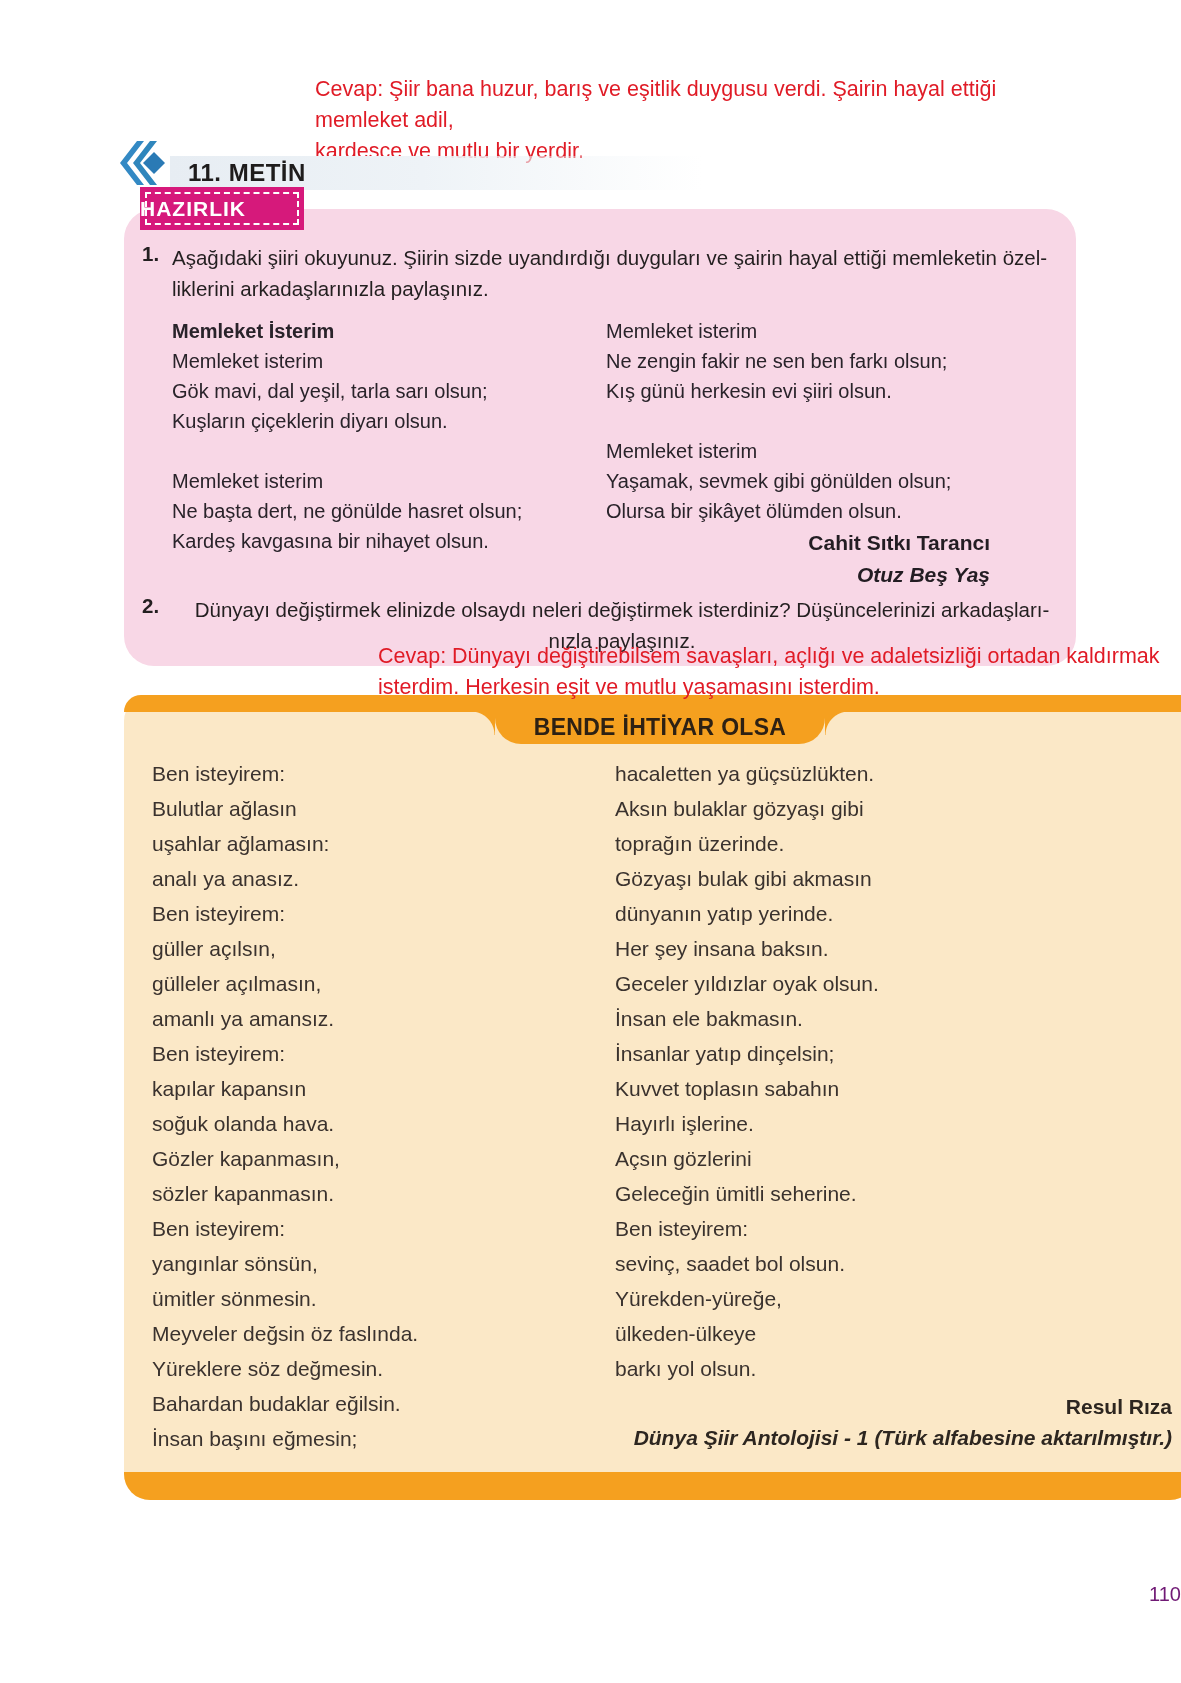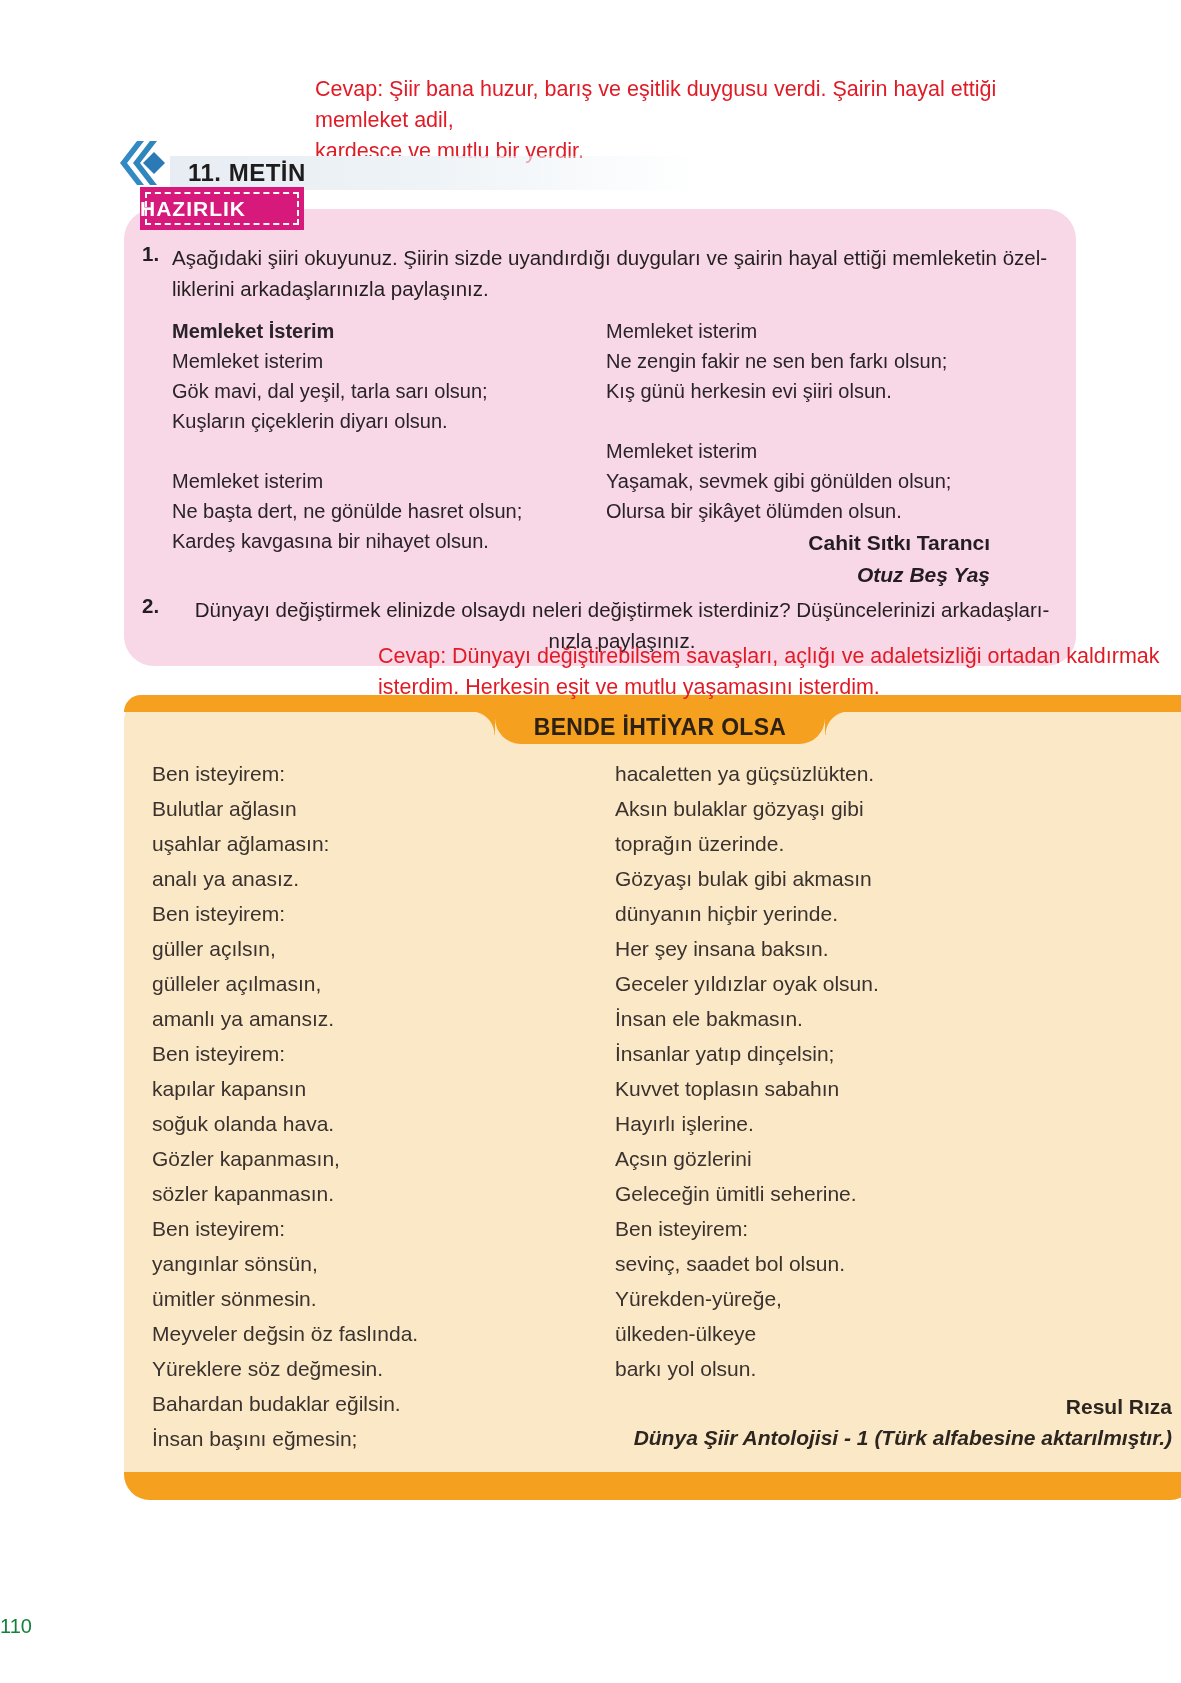--- a/index.html
+++ b/index.html
@@ -70,21 +70,21 @@
   .box2-title { font-size:23px; font-weight:bold; color:#2d2114; letter-spacing:0.3px; }
   .box2-bottombar {
     position:absolute; left:0; bottom:0; width:100%; height:28px;
     background:#f5a01f; border-radius:0 0 26px 26px;
   }
   .poem2 { font-size:21px; line-height:35px; color:#3a322e; }
   .attrib2 { text-align:right; font-weight:bold; color:#2d2620; }
   .attrib2 .author { font-size:21px; line-height:30px; }
   .attrib2 .src { font-size:21px; line-height:32px; font-style:italic; }
 
-  .page-number { left:0; top:1583px; width:100%; text-align:left; font-size:20px; color:#15803d;margin-top:32px; }
+  .page-number { left:0; top:1583px; width:100%; text-align:right; font-size:20px; color:#701a75; }
 </style>
 </head>
 <body>
 
 <div class="page">
 
   <div class="abs note-red" style="left:315px; top:74px; width:760px;">
       <div>Cevap: Şiir bana huzur, barış ve eşitlik duygusu verdi. Şairin hayal ettiği memleket adil,</div>
       <div>kardeşçe ve mutlu bir yerdir.</div>
     </div>
@@ -184,21 +184,21 @@
         <div>Yüreklere söz değmesin.</div>
         <div>Bahardan budaklar eğilsin.</div>
         <div>İnsan başını eğmesin;</div>
       </div>
 
     <div class="abs poem2" style="left:491px; top:61px;">
         <div>hacaletten ya güçsüzlükten.</div>
         <div>Aksın bulaklar gözyaşı gibi</div>
         <div>toprağın üzerinde.</div>
         <div>Gözyaşı bulak gibi akmasın</div>
-        <div>dünyanın hiçbir yerinde.</div>
+        <div>dünyanın yatıp yerinde.</div>
         <div>Her şey insana baksın.</div>
         <div>Geceler yıldızlar oyak olsun.</div>
         <div>İnsan ele bakmasın.</div>
         <div>İnsanlar yatıp dinçelsin;</div>
         <div>Kuvvet toplasın sabahın</div>
         <div>Hayırlı işlerine.</div>
         <div>Açsın gözlerini</div>
         <div>Geleceğin ümitli seherine.</div>
         <div>Ben isteyirem:</div>
         <div>sevinç, saadet bol olsun.</div>

